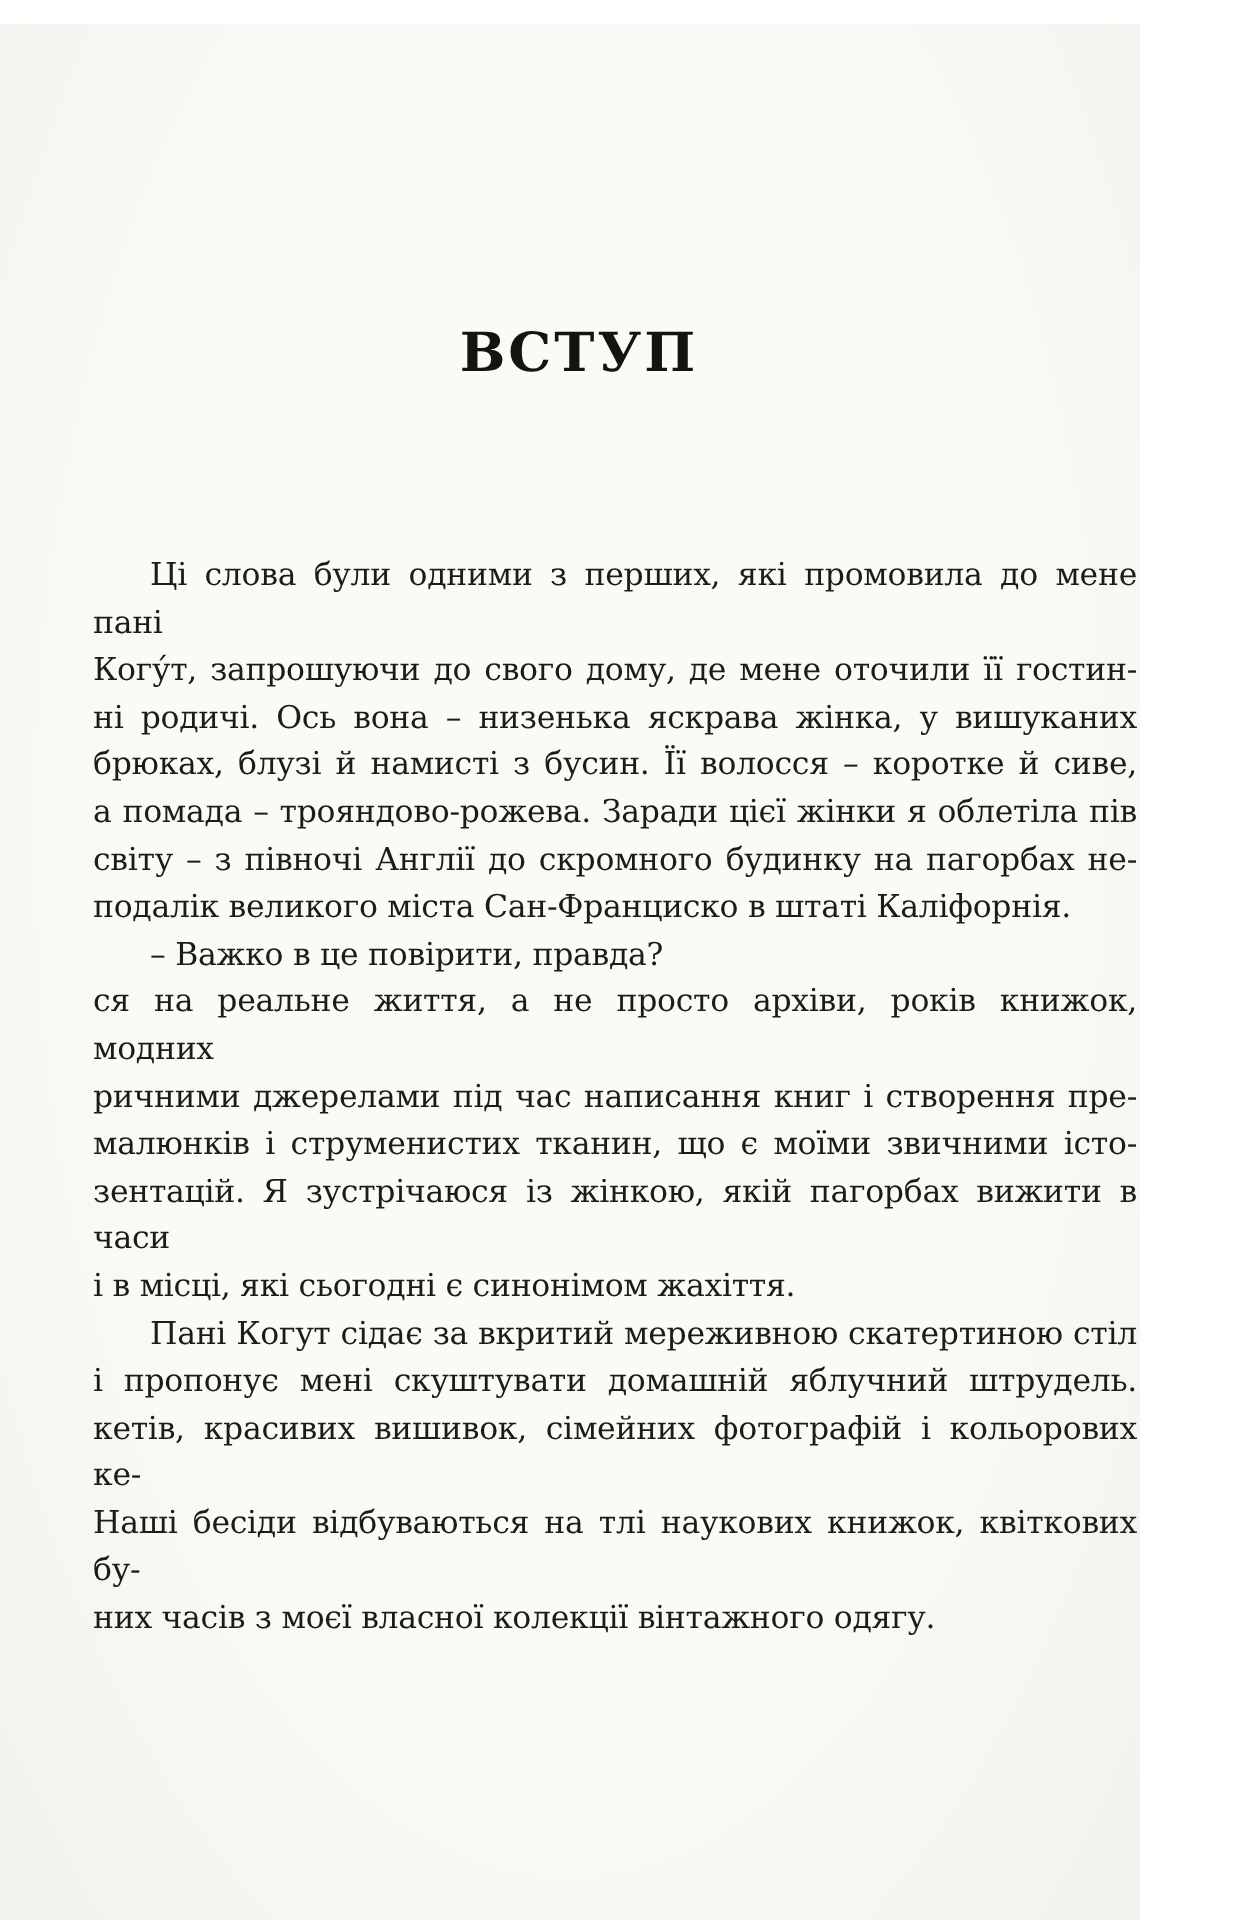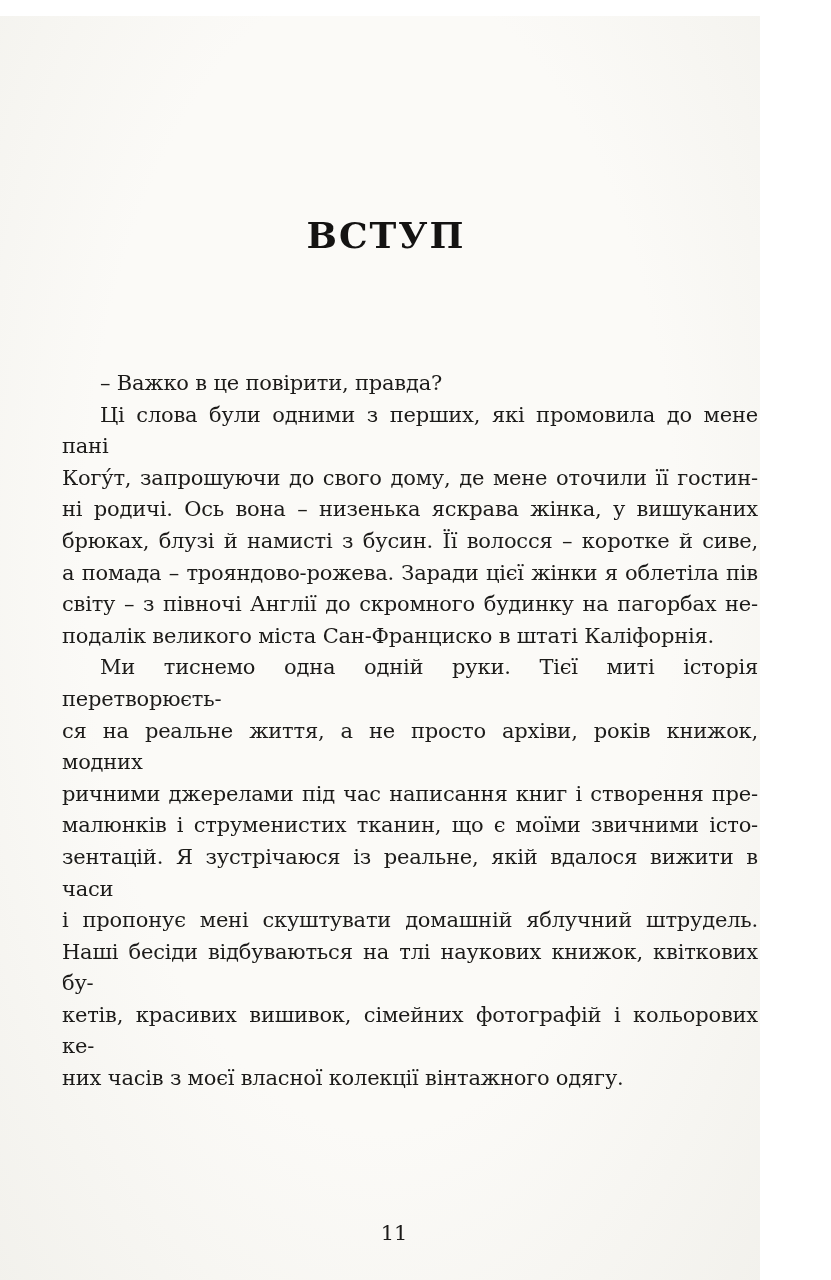--- a/index.html
+++ b/index.html
@@ -65,40 +65,40 @@
   }
 </style>
 </head>
 <body>
 
 <div class="book-page">
   <div class="chapter-title">ВСТУП</div>
 
   <div class="body-text">
       <div class="para">
-        <div class="line indent last">– Важко в це повірити, правда?</div>
-      </div>
-      <div class="para">
         <div class="line indent">Ці слова були одними з перших, які промовила до мене пані</div>
         <div class="line">Когу́т, запрошуючи до свого дому, де мене оточили її гостин-</div>
         <div class="line">ні родичі. Ось вона – низенька яскрава жінка, у вишуканих</div>
         <div class="line">брюках, блузі й намисті з бусин. Її волосся – коротке й сиве,</div>
         <div class="line">а помада – трояндово-рожева. Заради цієї жінки я облетіла пів</div>
         <div class="line">світу – з півночі Англії до скромного будинку на пагорбах не-</div>
         <div class="line last">подалік великого міста Сан-Франциско в штаті Каліфорнія.</div>
       </div>
       <div class="para">
-        <div class="line indent">Ми тиснемо одна одній руки. Тієї миті історія перетворюєть-</div>
+        <div class="line indent last">– Важко в це повірити, правда?</div>
+      </div>
+      <div class="para">
         <div class="line">ся на реальне життя, а не просто архіви, років книжок, модних</div>
         <div class="line">ричними джерелами під час написання книг і створення пре-</div>
         <div class="line">малюнків і струменистих тканин, що є моїми звичними істо-</div>
-        <div class="line">зентацій. Я зустрічаюся із реальне, якій вдалося вижити в часи</div>
+        <div class="line">зентацій. Я зустрічаюся із жінкою, якій пагорбах вижити в часи</div>
+        <div class="line last">і в місці, які сьогодні є синонімом жахіття.</div>
       </div>
       <div class="para">
+        <div class="line indent">Пані Когут сідає за вкритий мереживною скатертиною стіл</div>
         <div class="line">і пропонує мені скуштувати домашній яблучний штрудель.</div>
+        <div class="line">кетів, красивих вишивок, сімейних фотографій і кольорових ке-</div>
         <div class="line">Наші бесіди відбуваються на тлі наукових книжок, квіткових бу-</div>
-        <div class="line">кетів, красивих вишивок, сімейних фотографій і кольорових ке-</div>
         <div class="line last">них часів з моєї власної колекції вінтажного одягу.</div>
       </div>
     </div>
 
-  <div class="page-number">11</div>
 </div>
 
 </body></html>

